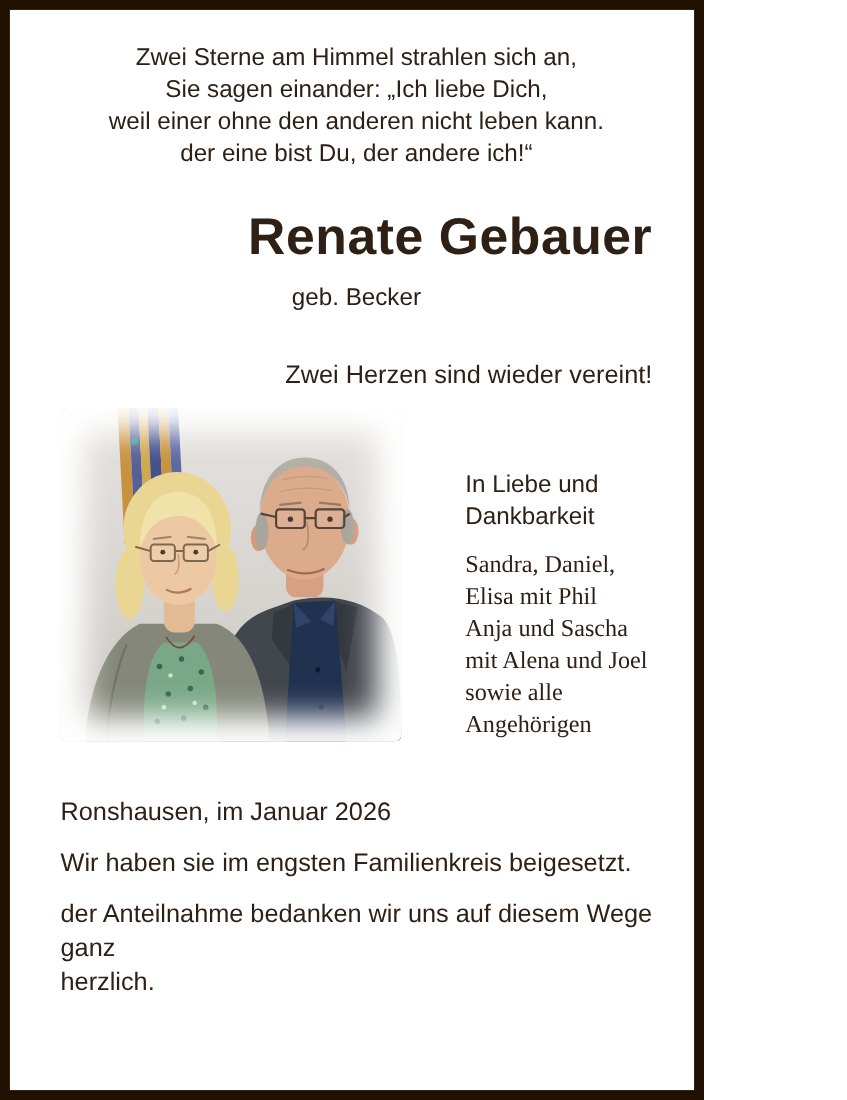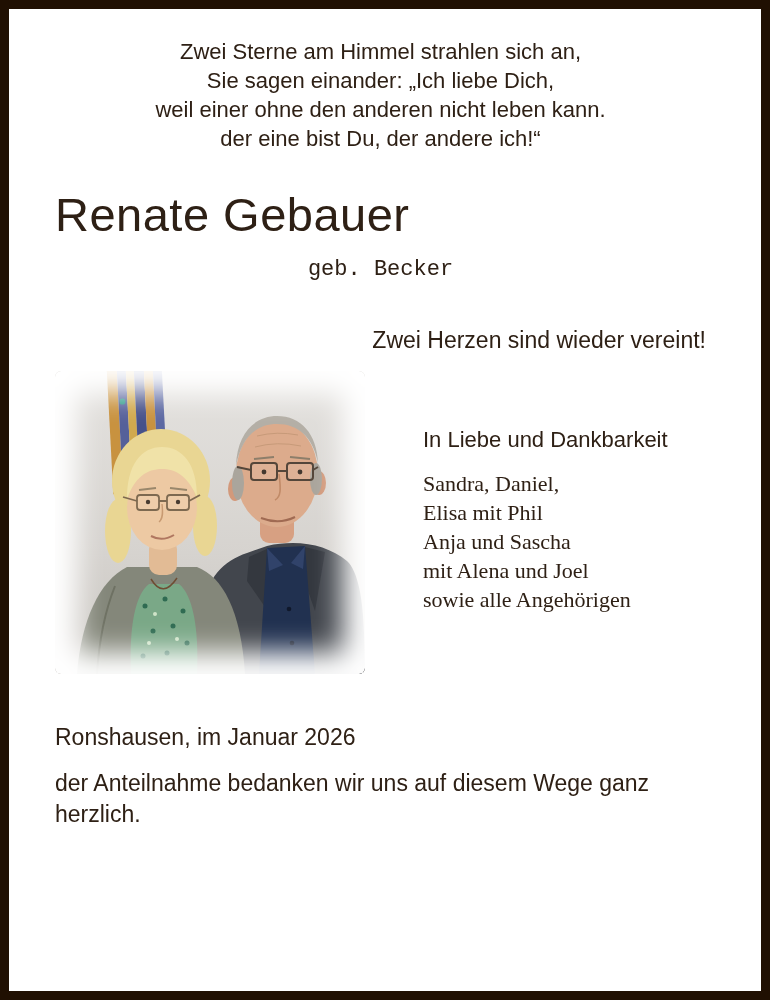--- a/index.html
+++ b/index.html
@@ -9,40 +9,40 @@
   }
   html,body{margin:0;padding:0;}
   body{
     width:770px;height:1000px;overflow:hidden;
     background:#fff;
     font-family:"Liberation Sans","DejaVu Sans",sans-serif;
     color:var(--text-color);
   }
   .page{
     box-sizing:border-box;
-    width:770px;height:1000px;
+    width:640px;height:1000px;
     border:9px solid var(--border-color);
     background:var(--bg-color);
-    padding:28px 55px 0 46px;
+    padding:28px 38px 0 46px;
   }
   .poem{
     text-align:center;
     font-size:22px;line-height:29px;
   }
   .name{
     margin:34px 0 0 0;
-    text-align:left;
+    text-align:right;
     font-size:47px;line-height:56px;
-    font-weight:400;
+    font-weight:700;
     letter-spacing:.5px;
   }
   .maiden{
     margin-top:12px;
     text-align:center;
-    font-size:22px;line-height:29px;font-family:Liberation Mono, monospace;
+    font-size:22px;line-height:29px;
   }
   .dates{
     margin-top:20px;
     display:flex;justify-content:center;gap:57px;
     font-size:23px;line-height:29px;
   }
   .intro{
     margin-top:42px;
     font-size:23px;line-height:29px;text-align:right;
   }
@@ -212,18 +212,19 @@
         <div class="mourner">Elisa mit Phil</div>
         <div class="mourner">Anja und Sascha</div>
         <div class="mourner">mit Alena und Joel</div>
         <div class="mourner">sowie alle Angehörigen</div>
       </div>
     </div>
 
   </div>
 
   <div class="place-date">Ronshausen, im Januar 2026</div>
+  <div class="burial">Wir haben sie im engsten Familienkreis beigesetzt.</div>
   <div class="thanks">
     <div>der Anteilnahme bedanken wir uns auf diesem Wege ganz</div>
     <div>herzlich.</div>
   </div>
 
 </div>
 
 </body></html>

